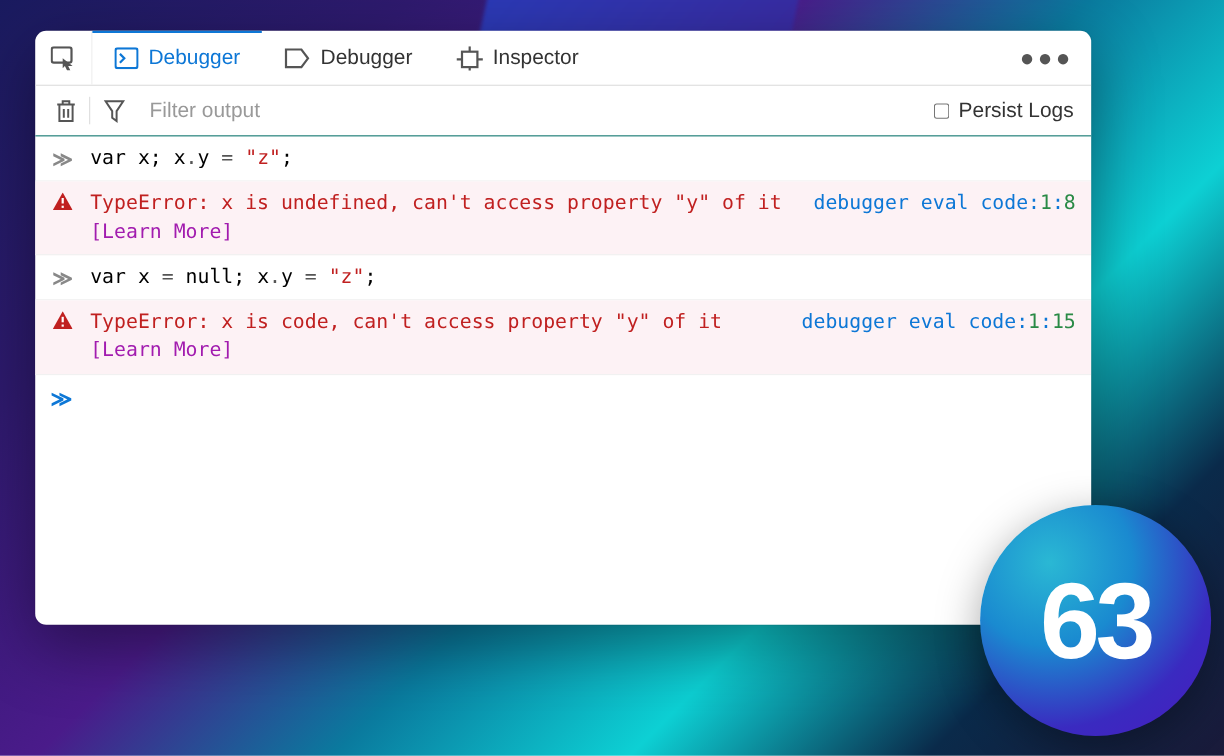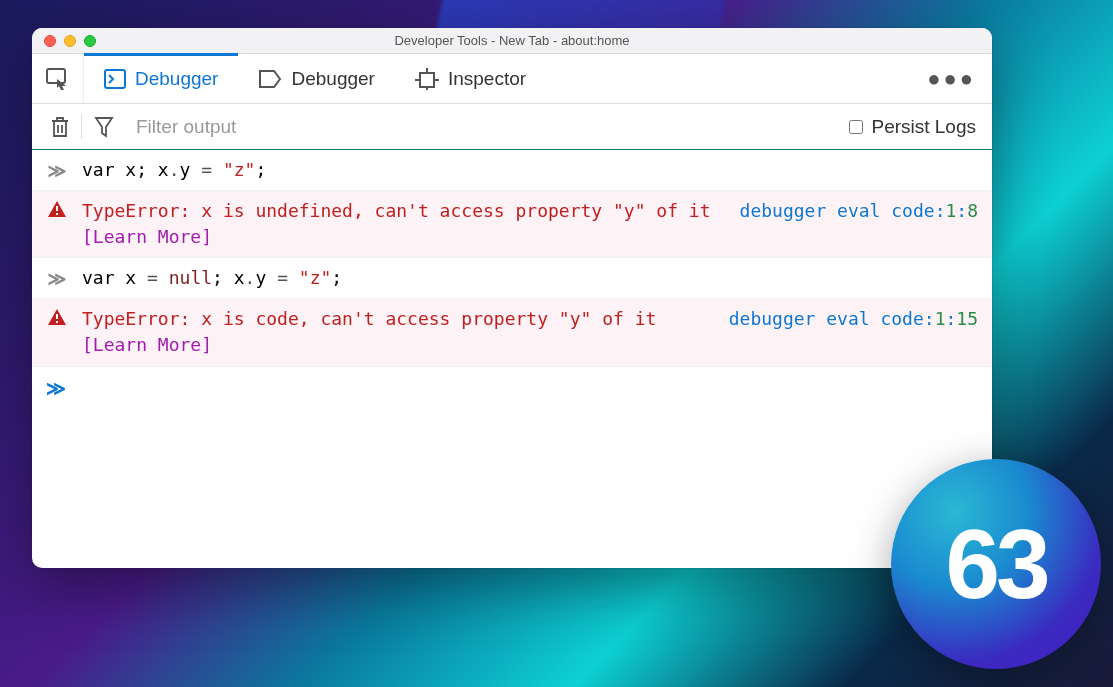--- a/index.html
+++ b/index.html
@@ -142,48 +142,40 @@
   }
   .row .main { flex: 1; line-height: 1.45; }
   .row.input .prompt { color: #888; font-size: 18px; font-weight: 700; }
   .row.error {
     background: #fdf2f5;
     color: #c02020;
   }
   .code-kw { color: #000000; }
   .code-op { color: #555; }
   .code-str { color: #c02020; }
-  .code-null { color: #7f1d1d; }
+  .code-null { color: #000000; }
   .learn { color: #a21caf; margin-top: 40px; }
   .loc {
     float: right;
     color: #0d77d6;
     white-space: nowrap;
     padding-left: 20px;
   }
   .loc .num { color: #2a8a46; }
   .prompt-row { display: flex; padding: 10px 14px; gap: 14px; }
   .prompt-row .chev { color: #0d77d6; font-weight: 700; font-size: 19px; }
   svg { display: block; }
 </style>
 </head>
 <body>
 
 <div class="swoop"></div>
 
 <div class="window">
 
-  <div class="titlebar">
-    <div class="traffic">
-      <div class="dot red"></div>
-      <div class="dot yellow"></div>
-      <div class="dot green"></div>
-    </div>
-    <div class="title">Developer Tools - New Tab - about:home</div>
-  </div>
 
   <div class="toolbar">
     <div class="tool-icon">
       <svg width="24" height="22" viewBox="0 0 24 22">
           <rect x="1" y="1" width="18" height="14" rx="2" fill="none" stroke="#555" stroke-width="2"></rect>
           <path d="M11 11 L20 18 L16 18 L18 22 L15 22 L13 18 L11 20 Z" fill="#555"></path>
         </svg>
     </div>
     <div class="tabs">
       <div class="tab active">

